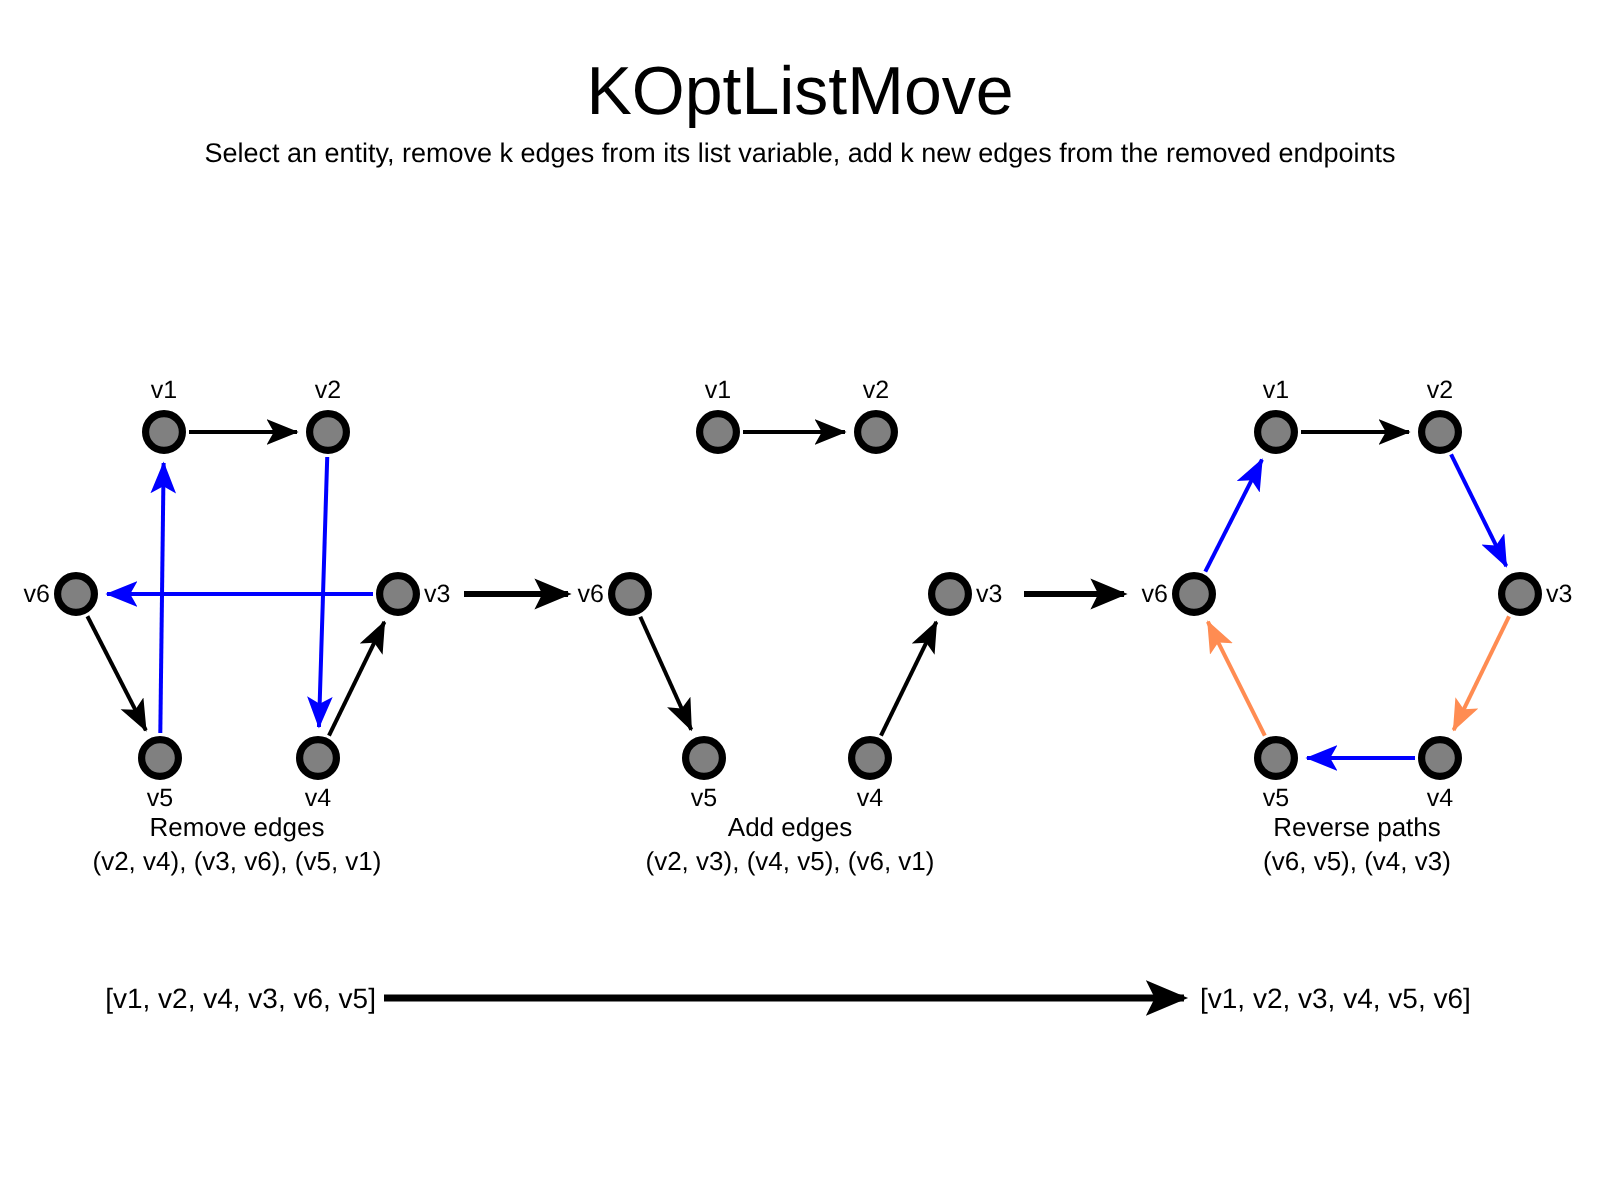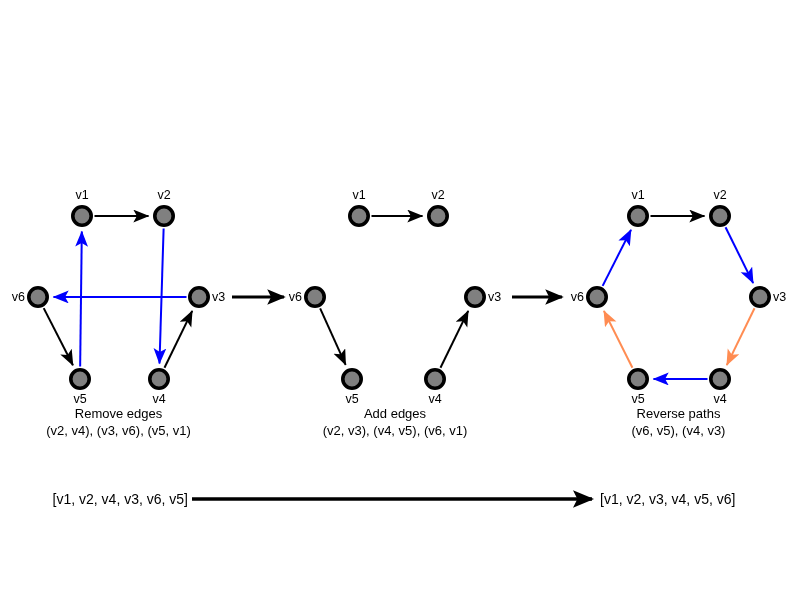--- a/index.html
+++ b/index.html
@@ -59,20 +59,22 @@
   }
   .node-label, .cap-line, .list-text, .svg-text {
     font-family: "Liberation Sans", sans-serif;
   }
 </style>
 </head>
 <body>
 
 <div id="stage">
 
+  <div id="title">KOptListMove</div>
+  <div id="subtitle">Select an entity, remove k edges from its list variable, add k new edges from the removed endpoints</div>
 
   <svg id="graph" viewBox="0 0 800 600">
     <defs>
       <marker id="ah-black" markerWidth="9" markerHeight="9" refX="7.6" refY="3.2" orient="auto" markerUnits="strokeWidth">
         <path d="M0,0 L8,3.2 L0,6.4 L1.8,3.2 z" fill="#000000"></path>
       </marker>
       <marker id="ah-blue" markerWidth="9" markerHeight="9" refX="7.6" refY="3.2" orient="auto" markerUnits="strokeWidth">
         <path d="M0,0 L8,3.2 L0,6.4 L1.8,3.2 z" fill="#0000FF"></path>
       </marker>
       <marker id="ah-orange" markerWidth="9" markerHeight="9" refX="7.6" refY="3.2" orient="auto" markerUnits="strokeWidth">

